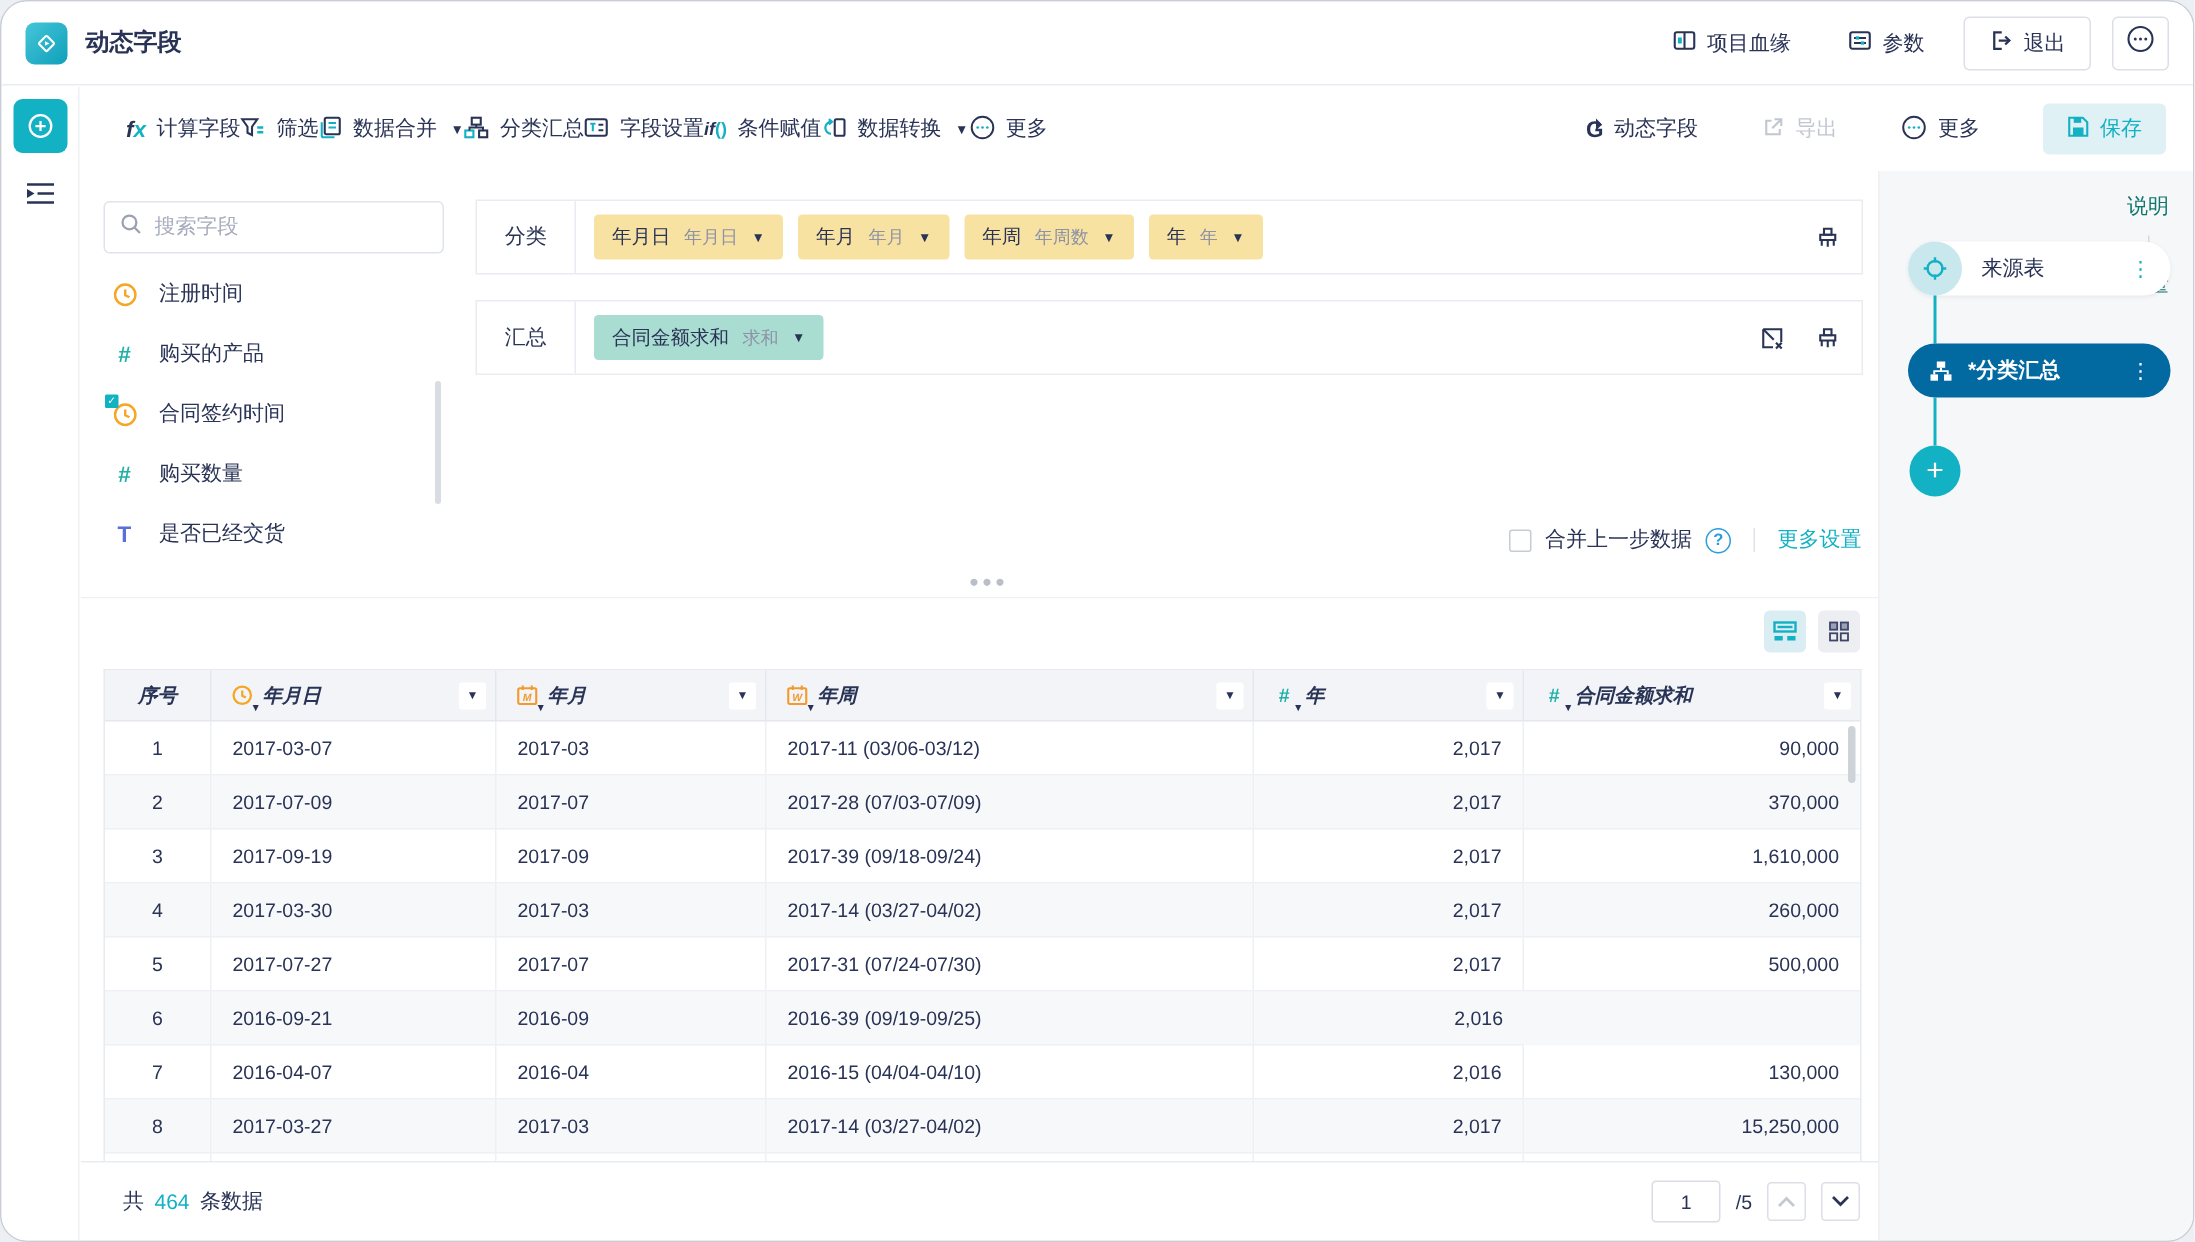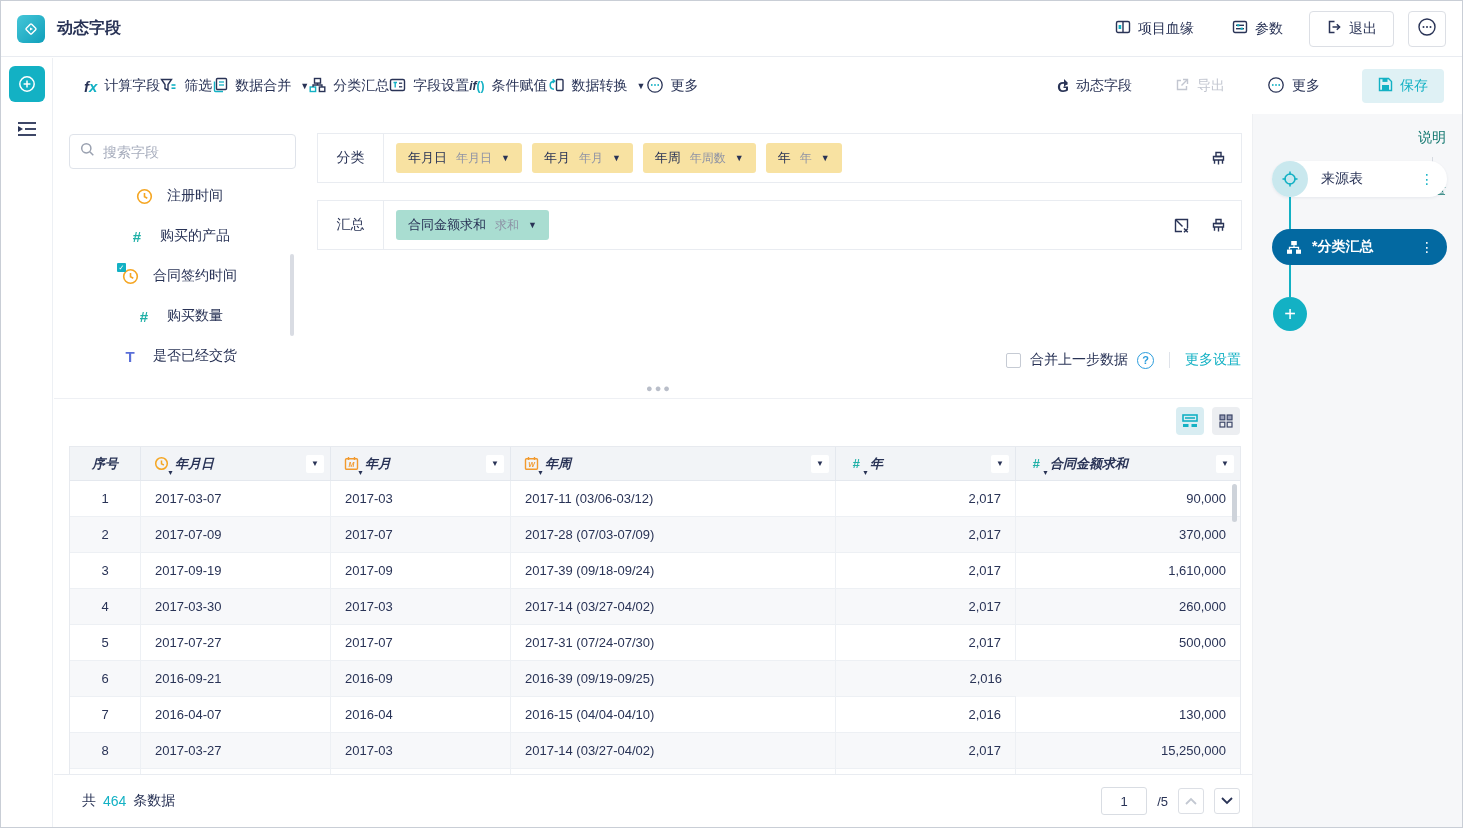--- a/index.html
+++ b/index.html
@@ -1,18 +1,18 @@
 <!DOCTYPE html>
 <html><head>
 <meta charset="utf-8">
 <style>
   * { margin:0; padding:0; box-sizing:border-box; }
   html,body { width:100%; height:100%; }
   body { background:#eceff3; font-family:"Liberation Sans","DejaVu Sans",sans-serif; }
-  .app { position:relative; width:1463px; height:828px; background:#fff; border:1px solid #c9ced6; border-radius:0; overflow:hidden; color:#293356; }
+  .app { position:relative; width:1463px; height:828px; background:#fff; border:1px solid #c9ced6; border-radius:18px; overflow:hidden; color:#293356; }
 
   
   .top-header { position:absolute; top:0; left:0; right:0; height:56px; display:flex; align-items:center; padding:0 16px; border-bottom:1px solid #e9ecf1; background:#fff; }
   .logo { width:28px; height:28px; border-radius:6px; background:linear-gradient(135deg,#45c6d8,#0f9fba); display:flex; align-items:center; justify-content:center; }
   .app-title { margin-left:12px; font-size:16px; font-weight:bold; }
   .header-right { margin-left:auto; display:flex; align-items:center; gap:14px; }
   .hdr-link { display:flex; align-items:center; gap:7px; font-size:14px; cursor:pointer; padding:0 12px; }
   .hdr-btn { display:flex; align-items:center; gap:7px; font-size:14px; border:1px solid #dcdfe5; border-radius:4px; height:36px; padding:0 16px; cursor:pointer; background:#fff; }
   .hdr-more-btn { width:38px; height:36px; border:1px solid #dcdfe5; border-radius:4px; display:flex; align-items:center; justify-content:center; cursor:pointer; background:#fff; }
 
@@ -32,24 +32,24 @@
   .fx-ic { font-style:italic; font-size:15px; font-weight:bold; }
   .fx-ic i { color:#13b1c4; }
   .if-ic { font-style:italic; font-size:12px; font-weight:bold; }
   .if-ic i { color:#13b1c4; font-style:normal; }
   .g-ic { font-size:15px; font-weight:bold; position:relative; }
   .g-ic::after { content:""; position:absolute; top:1px; right:-3px; border:4px solid transparent; border-left-color:#293356; }
 
   
   .workspace { position:absolute; top:113px; left:53px; width:1200px; height:284px; background:#fff; }
   .search-box { position:absolute; left:15px; top:20px; width:227px; height:35px; border:1px solid #dfe3ea; border-radius:4px; display:flex; align-items:center; padding:0 10px; gap:8px; }
-  .search-box input { border:none; outline:none; width:100%; font-size:14px; color:#0369a1; font-family:Liberation Sans, sans-serif; }
+  .search-box input { border:none; outline:none; width:100%; font-size:14px; color:#0369a1; font-family:Liberation Mono, monospace; }
   .search-box input::placeholder { color:#a7adbd; }
   .field-list { position:absolute; left:15px; top:62px; width:215px; }
-  .field-item { height:40px; display:flex; align-items:center; gap:13px; padding-left:4px; font-size:14px; cursor:pointer;justify-content:center; }
+  .field-item { height:40px; display:flex; align-items:center; gap:13px; padding-left:4px; font-size:14px; cursor:pointer; }
   .f-ic { width:20px; display:flex; justify-content:center; position:relative; }
   .hash-ic { color:#1fb0a7; font-weight:bold; font-size:15px; }
   .t-ic { color:#5a6fd8; font-weight:bold; font-size:15px; }
   .badge-check { position:absolute; top:-5px; left:-3px; width:9px; height:9px; background:#13b1c4; color:#fff; font-size:7px; line-height:9px; text-align:center; border-radius:1px; }
   .field-scrollbar { position:absolute; left:236px; top:140px; width:4px; height:82px; background:#d9dce3; border-radius:2px; }
 
   .cfg-row { position:absolute; left:263px; width:925px; height:50px; border:1px solid #e9ecf1; display:flex; align-items:center; background:#fff; }
   .cfg-row.cat { top:19px; } .cfg-row.sum { top:86px; }
   .row-label { width:66px; height:100%; border-right:1px solid #e9ecf1; display:flex; align-items:center; justify-content:center; font-size:14px; flex:none; }
   .tags { display:flex; align-items:center; gap:10px; padding:0 12px; }

